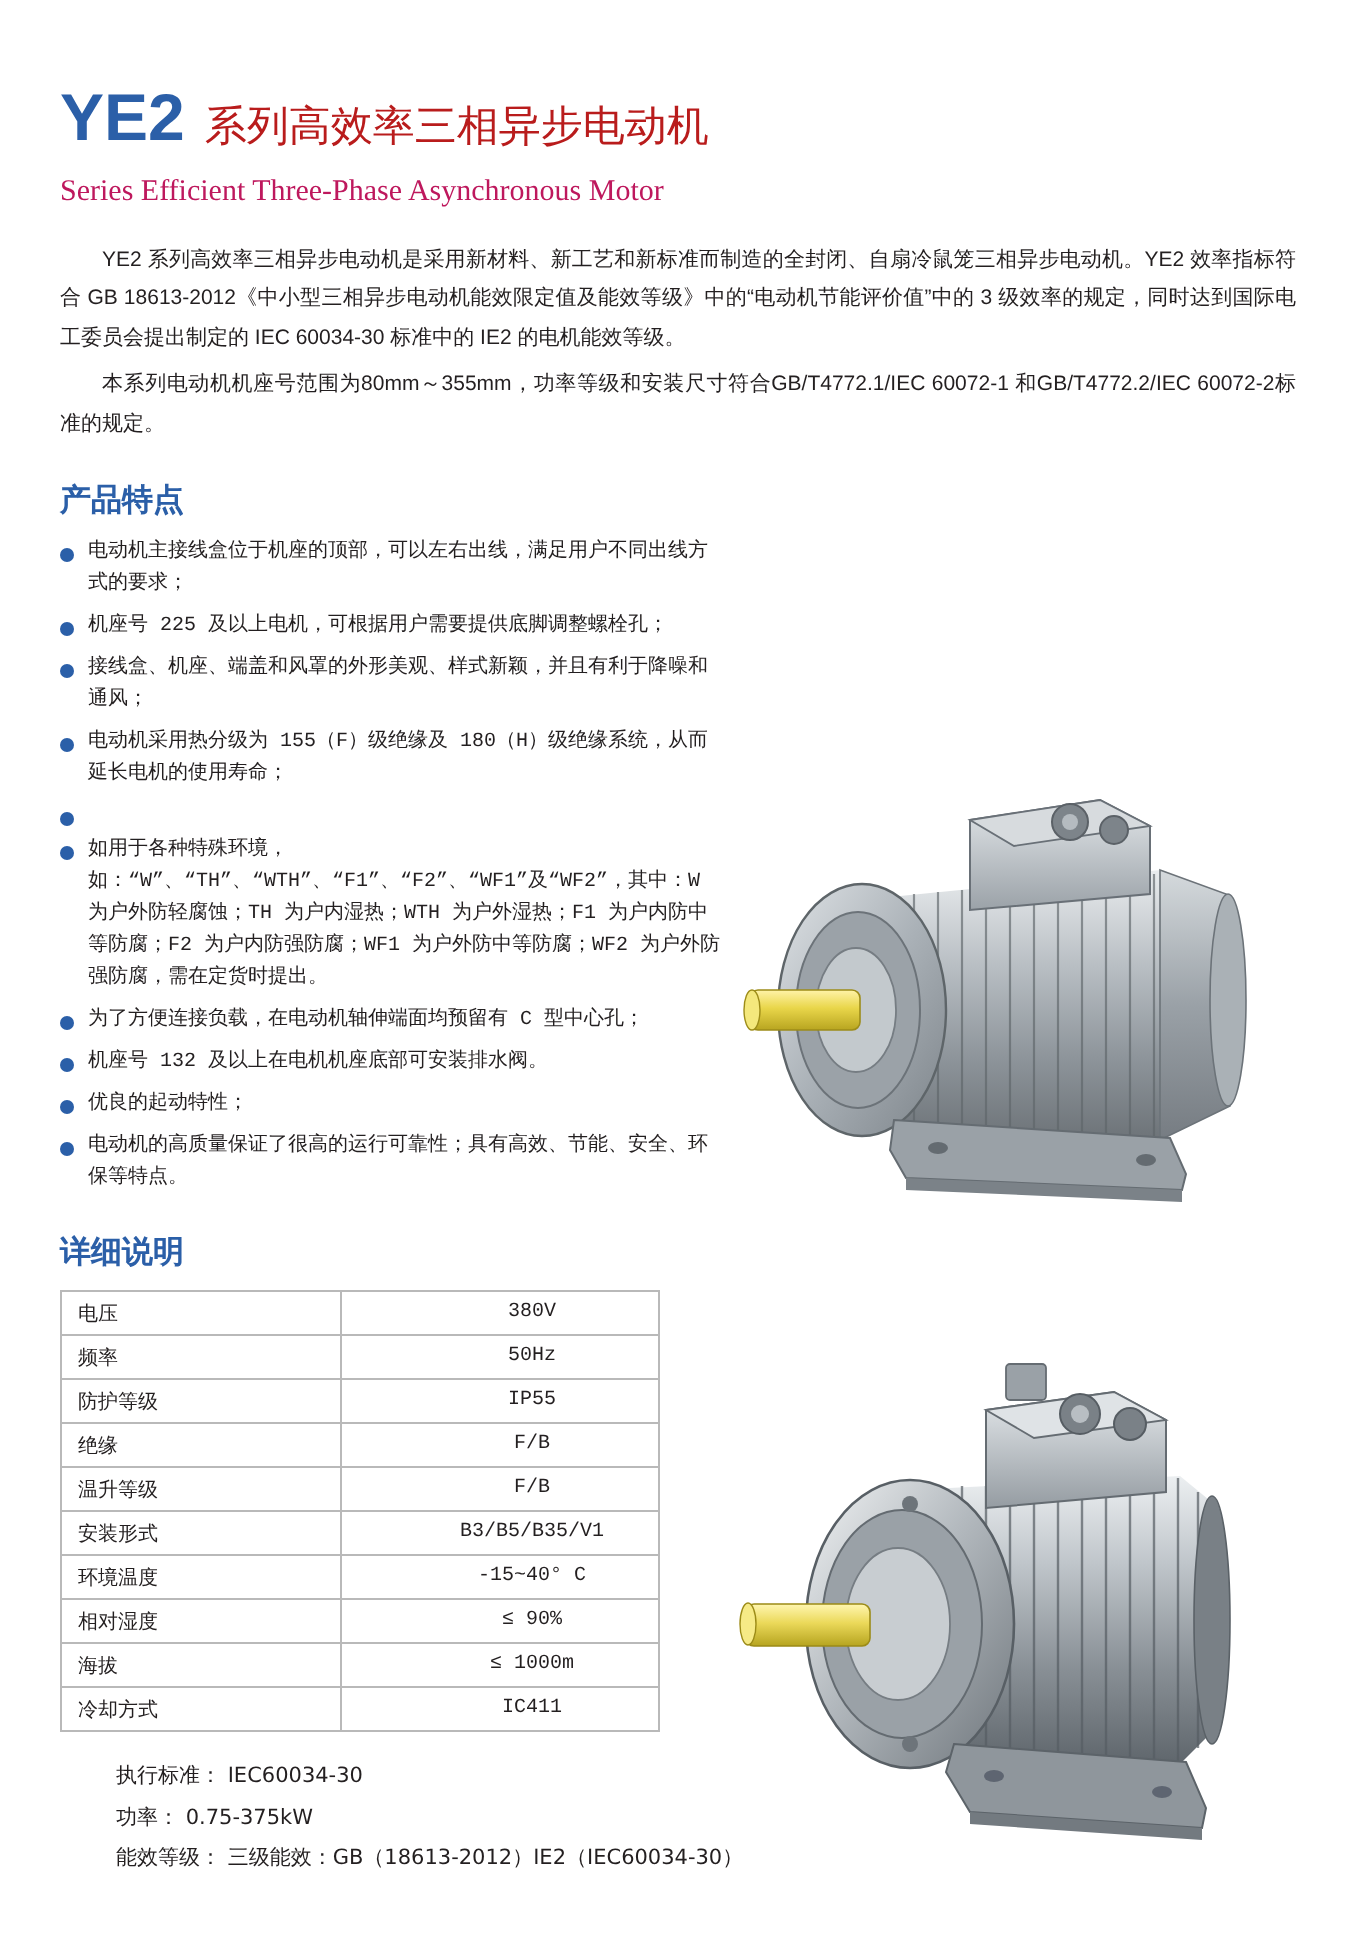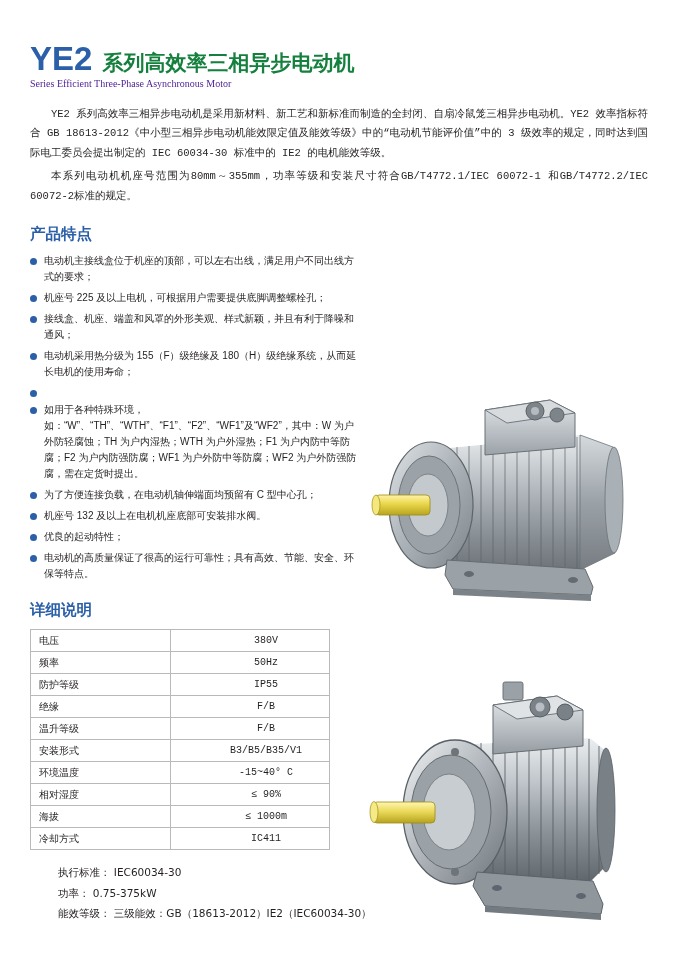--- a/index.html
+++ b/index.html
@@ -20,42 +20,42 @@
   .title-row { display: flex; align-items: baseline; }
   .title-main {
     font-size: 33px;
     font-weight: bold;
     color: #2b5fa8;
     letter-spacing: 0px;
     font-family: "Liberation Sans", sans-serif;
   }
   .title-sub-cn {
     font-size: 21px;
-    color: #15803d;
+    color: #b91c1c;
     margin-left: 10px;
     font-family: "DejaVu Sans", sans-serif;
-    font-weight: 700;
+    font-weight: 400;
   }
   .title-en {
-    margin-top: 0;
-    font-size: 10px;
-    color: #4c1d95;
+    margin-top: 10px;
+    font-size: 15px;
+    color: #be185d;
     font-family: "Liberation Serif", serif;
   }
 
   
   .intro { margin-top: 16px; }
   .intro p {
     font-size: 10.5px;
     line-height: 1.85;
     color: #231f20;
     margin: 0 0 4px 0;
     text-align: justify;
     text-indent: 2em;
-    font-family: Liberation Mono, monospace;
+    font-family: Liberation Sans, sans-serif;
   }
 
   
   .section-title {
     color: #2b5fa8;
     font-size: 15.5px;
     font-weight: bold;
     margin-top: 18px;
     margin-bottom: 8px;
     font-family: "DejaVu Sans", sans-serif;
@@ -73,21 +73,21 @@
     min-width: 7px;
     border-radius: 50%;
     background: #2b5fa8;
     margin-top: 5px;
     margin-right: 7px;
   }
   .feature-text {
     font-size: 10px;
     line-height: 1.6;
     color: #231f20;
-    font-family: Liberation Sans, sans-serif;
+    font-family: Liberation Mono, monospace;
   }
 
   
   .spec-table {
     border-collapse: collapse;
     width: 300px;
     margin-top: 4px;
   }
   .spec-table td {
     border: 1px solid #b9b9b9;

